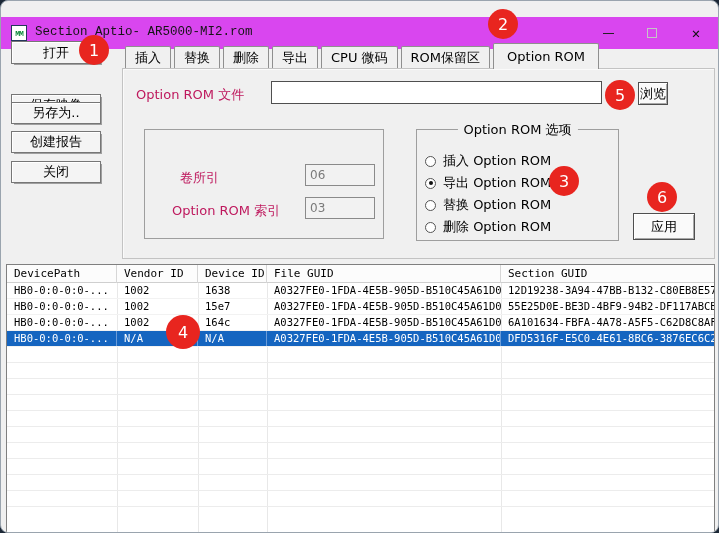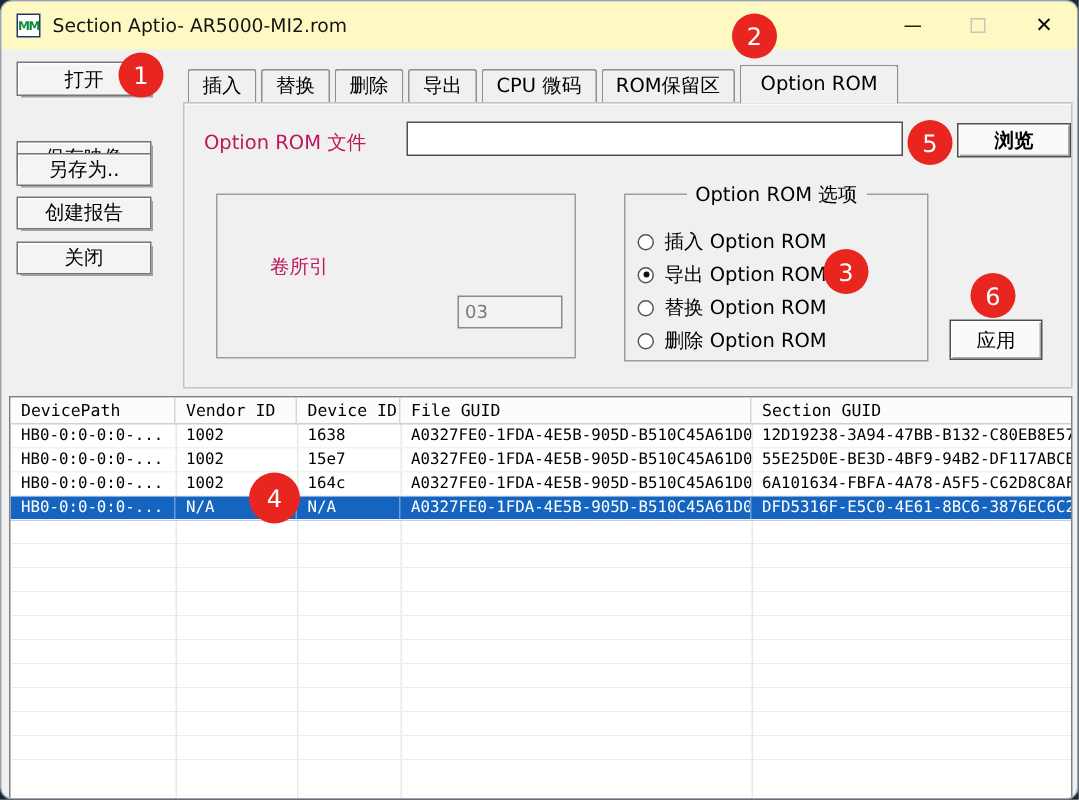--- a/index.html
+++ b/index.html
@@ -4,21 +4,21 @@
 <style>
   html,body{margin:0;padding:0;background:#1c2836;}
   *{box-sizing:border-box;}
   #window{
     position:relative;width:719px;height:533px;margin:0 auto;
     background:#f0f0f0;border-radius:8px;overflow:hidden;
     font-family:"DejaVu Sans","Liberation Sans",sans-serif;
     border:1px solid #9aa4ae;
   }
   
-  #titlebar{position:absolute;left:0;top:0;width:100%;height:32px;background:#fef9c3;display:flex;align-items:center;}
+  #titlebar{position:absolute;left:0;top:16px;width:100%;height:32px;background:#d946ef;display:flex;align-items:center;font-family:Liberation Mono, monospace;}
   #app-icon{position:absolute;left:10px;top:8px;width:16px;height:16px;background:#fff;border:1px solid #24365c;
     display:flex;align-items:center;justify-content:center;font-size:8px;font-weight:bold;color:#0f8a3c;letter-spacing:-1px;}
   #title-text{position:absolute;left:34px;top:8px;font-size:12.5px;color:#151515;white-space:nowrap;}
   .win-btn{position:absolute;top:0;width:44px;height:32px;display:flex;align-items:center;justify-content:center;}
   #btn-min{right:88px;}#btn-max{right:44px;}#btn-close{right:0;}
   #btn-min .bar{width:11px;height:1px;background:#222;}
   #btn-max .sq{width:10px;height:10px;border:1px solid #c5c5c5;}
   #btn-close{font-size:14px;color:#111;}
   
   .side-btn{position:absolute;left:10px;width:90px;height:22px;background:#f4f4f4;
@@ -101,24 +101,26 @@
     <div class="tab">导出</div>
     <div class="tab">CPU 微码</div>
     <div class="tab">ROM保留区</div>
     <div class="tab active">Option ROM</div>
   </div>
 
   <div id="panel"></div>
 
   <div class="lbl" style="left:135px;top:85px;">Option ROM 文件</div>
   <input class="txt" style="left: 270px; top: 80px; width: 331px;" value="">
-  <div class="push-btn" style="left:637px;top:81px;width:76px;height:23px;font-weight:bold;">浏览</div>
+  <div class="push-btn" style="left:637px;top:81px;width:30px;height:23px;">浏览</div>
 
   <div class="groupbox" style="left:143px;top:128px;width:240px;height:110px;">
     <div class="lbl" style="left:35px;top:39px;text-align:right;">卷所引</div>
+    <input class="txt disabled" style="left: 160px; top: 34px; width: 70px;" readonly="" value="06">
+    <div class="lbl" style="left:27px;top:72px;">Option ROM 索引</div>
     <input class="txt disabled" style="left: 160px; top: 67px; width: 70px;" readonly="" value="03">
   </div>
 
   <div class="groupbox" style="left:415px;top:128px;width:203px;height:112px;">
     <div class="legend">Option ROM 选项</div>
     <div class="radio-row" style="top:22px;">
       <div class="radio"></div>
       <div class="rlabel">插入 Option ROM</div>
     </div>
     <div class="radio-row selected" style="top:44px;">

